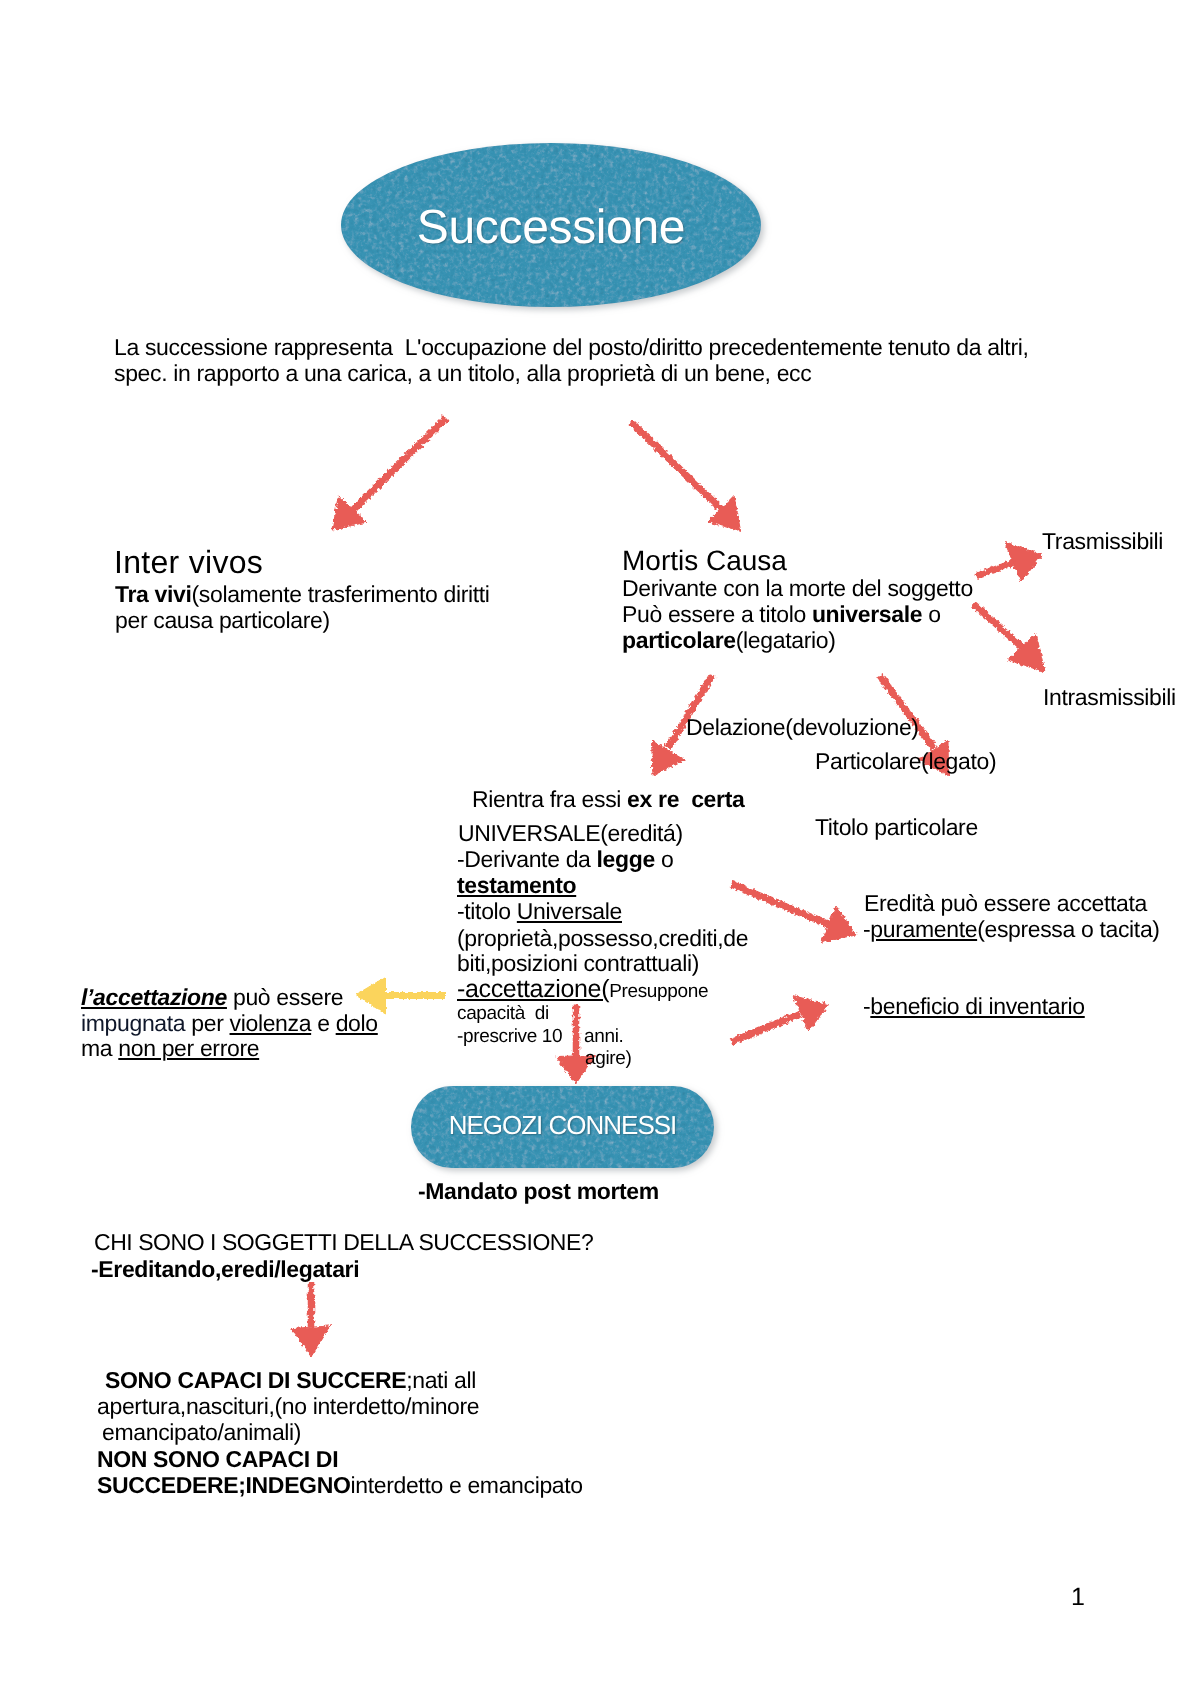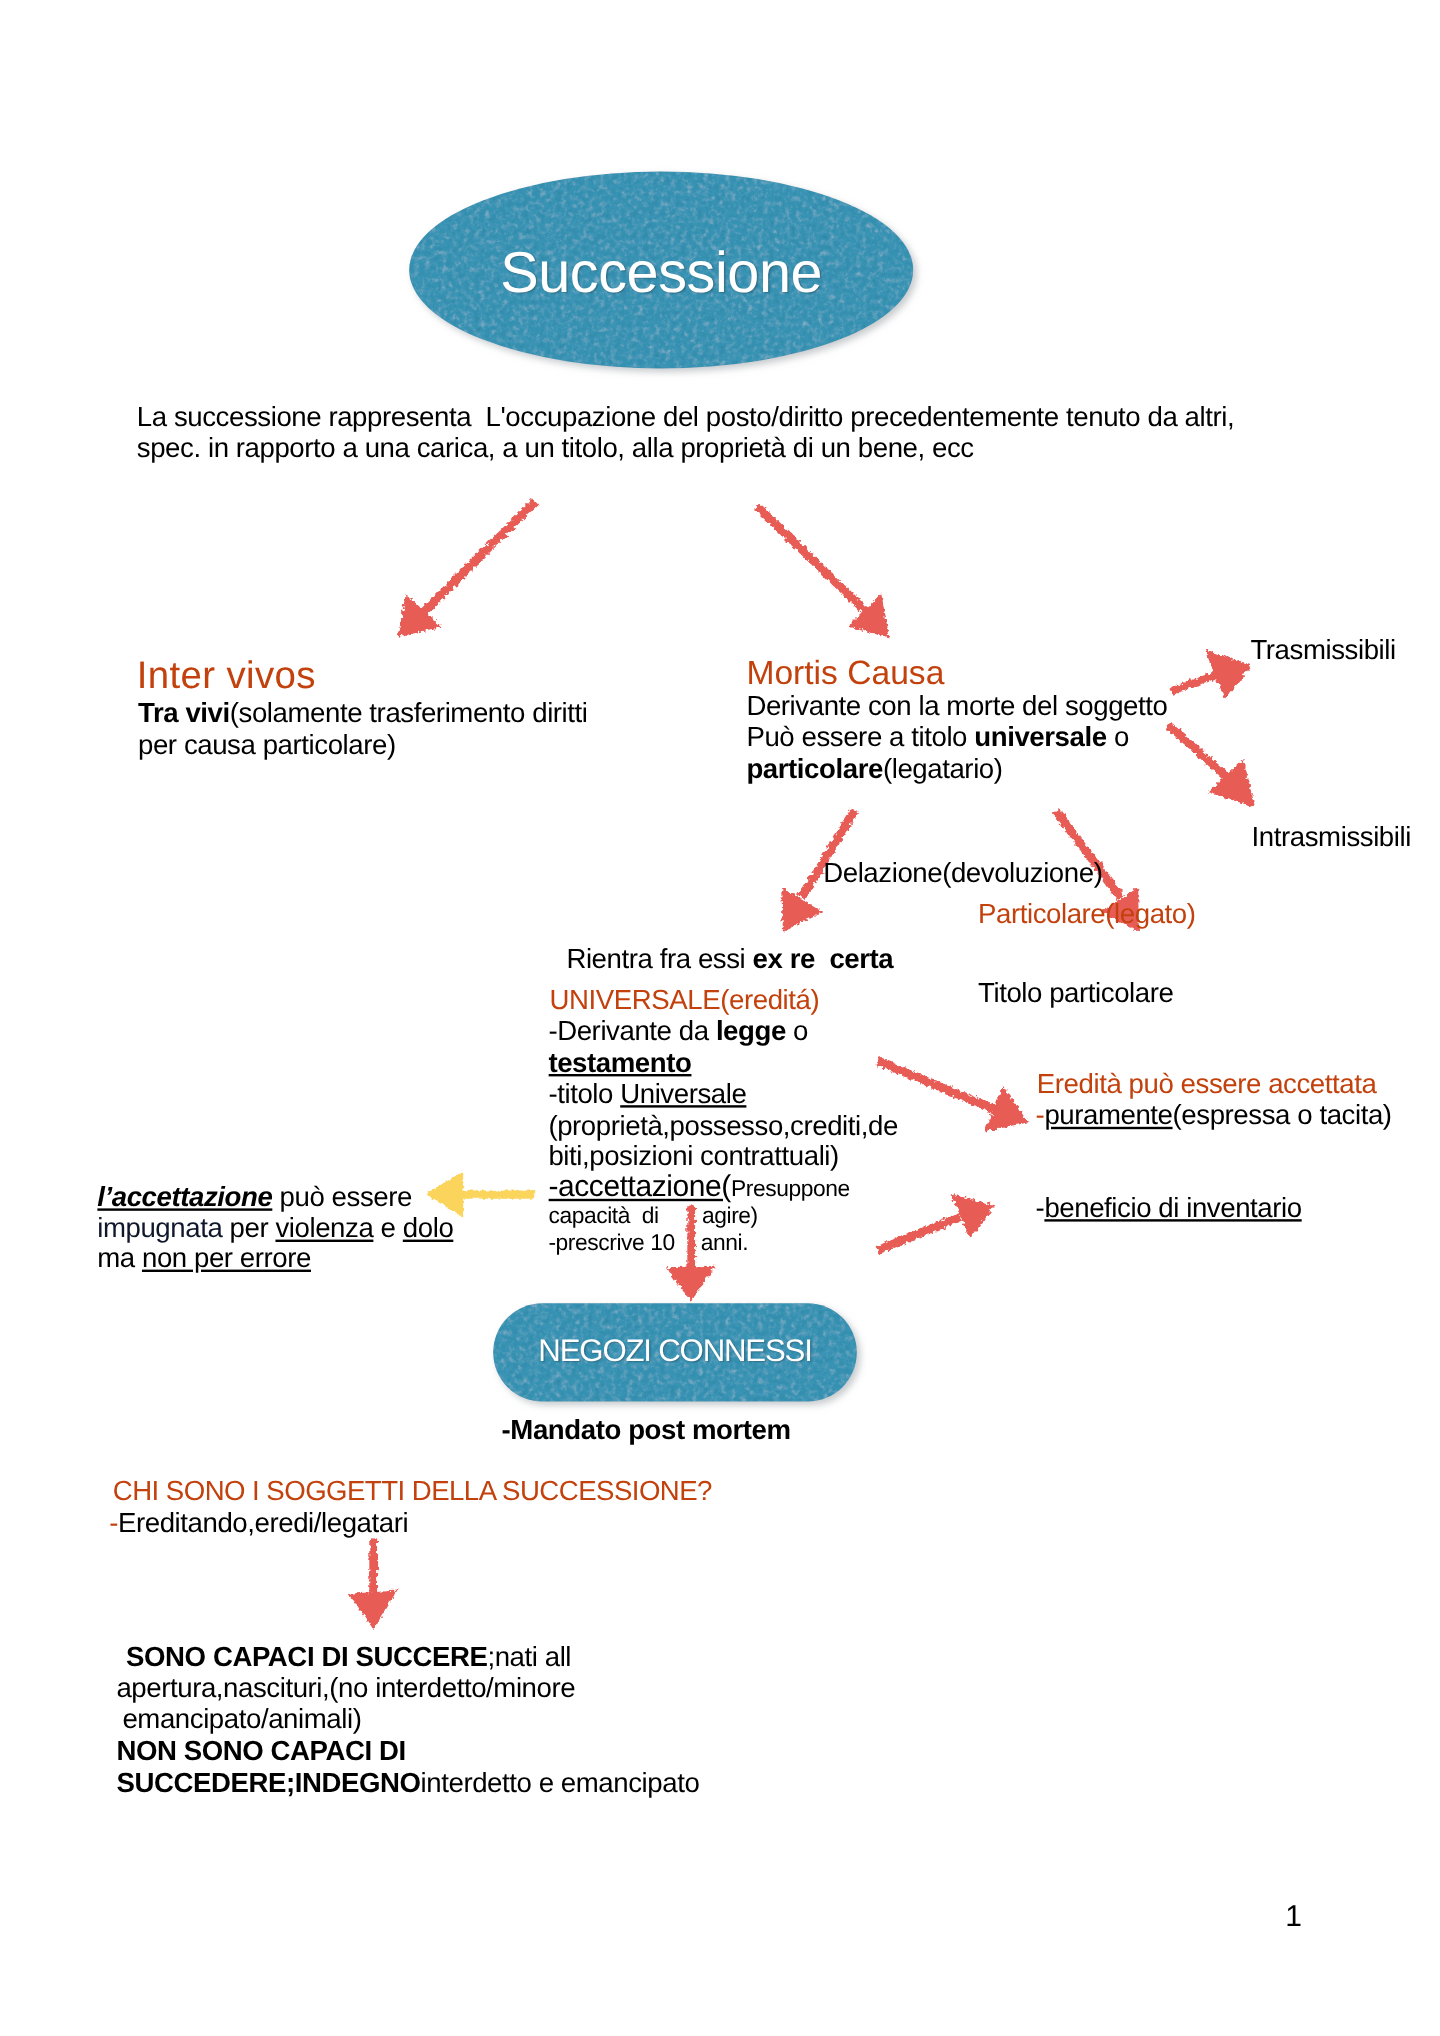--- a/index.html
+++ b/index.html
@@ -6,21 +6,21 @@
   html,body{margin:0;padding:0;}
   body{width:1200px;height:1697px;background:#ffffff;position:relative;overflow:hidden;
        font-family:"Liberation Sans",sans-serif;color:#000;
        -webkit-font-smoothing:antialiased;text-rendering:geometricPrecision;}
   .page{position:absolute;left:0;top:0;width:1172px;height:1697px;background:#fff;}
   .txt{position:absolute;white-space:pre;line-height:1;letter-spacing:-0.35px;transform:translateZ(0);}
   svg.layer{position:absolute;left:0;top:0;width:1200px;height:1697px;}
   .u{text-decoration:underline;text-decoration-thickness:2px;text-underline-offset:2px;}
   .b{font-weight:bold;}
   .i{font-style:italic;}
-  .red{color:#c2410c;}
+  .red{color:#000000;}
   .dred{color:#0f172a;}
 
   
   .shp-label{text-align:center;color:#ffffff;white-space:pre;
              text-shadow:1.2px 1.2px 1.3px rgba(35,60,72,.40);}
 </style>
 </head>
 <body>
 
 <div class="page">
@@ -125,39 +125,39 @@
   <div class="txt" style="left:472px;top:788px;font-size:23px;"><span>Rientra fra essi </span><span class="b">ex re  certa</span></div>
 
   <div class="txt red" style="left:458px;top:822px;font-size:23px;">UNIVERSALE(ereditá)</div>
   <div class="txt" style="left:457px;top:848px;font-size:23px;"><span>-Derivante da </span><span class="b">legge</span><span> o</span></div>
   <div class="txt b u" style="left:457px;top:874px;font-size:23px;">testamento</div>
   <div class="txt" style="left:457px;top:900px;font-size:23px;"><span>-titolo </span><span class="u">Universale</span></div>
   <div class="txt" style="left:457px;top:927px;font-size:23px;">(proprietà,possesso,crediti,de</div>
   <div class="txt" style="left:457px;top:952px;font-size:23px;">biti,posizioni contrattuali)</div>
   <div class="txt" style="left:457px;top:977px;font-size:25px;"><span class="u">-accettazione(</span><span style="font-size:19px;">Presuppone</span></div>
   <div class="txt" style="left:457px;top:1004px;font-size:19px;">capacità  di</div>
-  <div class="txt" style="left:585px;top:1004px;font-size:19px;">agire)</div>
+  <div class="txt" style="left:585px;top:1049px;font-size:19px;">agire)</div>
   <div class="txt" style="left:457px;top:1027px;font-size:19px;">-prescrive 10</div>
   <div class="txt" style="left:584px;top:1027px;font-size:19px;">anni.</div>
 
   <div class="txt red" style="left:815px;top:750px;font-size:23px;">Particolare(legato)</div>
   <div class="txt" style="left:815px;top:816px;font-size:23px;">Titolo particolare</div>
 
   <div class="txt red" style="left:864px;top:892px;font-size:23px;">Eredità può essere accettata</div>
   <div class="txt" style="left:863px;top:918px;font-size:23px;"><span class="red">-</span><span class="u">puramente</span><span>(espressa o tacita)</span></div>
   <div class="txt" style="left:863px;top:995px;font-size:23px;"><span>-</span><span class="u">beneficio di inventario</span></div>
 
   <div class="txt" style="left:81px;top:986px;font-size:23px;"><span class="b i u">l’accettazione</span><span> può essere</span></div>
   <div class="txt" style="left:81px;top:1012px;font-size:23px;"><span class="dred">impugnata</span><span> per </span><span class="u">violenza</span><span> e </span><span class="u">dolo</span></div>
   <div class="txt" style="left:81px;top:1037px;font-size:23px;"><span>ma </span><span class="u">non per errore</span></div>
 
   <div class="txt b" style="left:418px;top:1180px;font-size:23px;">-Mandato post mortem</div>
 
   <div class="txt red" style="left:94px;top:1231px;font-size:23px;letter-spacing:-0.45px;">CHI SONO I SOGGETTI DELLA SUCCESSIONE?</div>
-  <div class="txt" style="left:91px;top:1258px;font-size:23px;"><span class="red">-</span><span>Ereditando,eredi/legatari</span></div>
+  <div class="txt" style="left:91px;top:1258px;font-size:23px;font-weight:bold;"><span class="red">-</span><span>Ereditando,eredi/legatari</span></div>
 
   <div class="txt" style="left:99px;top:1369px;font-size:23px;"><span class="b"> SONO CAPACI DI SUCCERE</span><span>;nati all</span></div>
   <div class="txt" style="left:97px;top:1395px;font-size:23px;">apertura,nascituri,(no interdetto/minore</div>
   <div class="txt" style="left:102px;top:1421px;font-size:23px;">emancipato/animali)</div>
   <div class="txt b" style="left:97px;top:1448px;font-size:23px;">NON SONO CAPACI DI</div>
   <div class="txt" style="left:97px;top:1474px;font-size:23px;"><span class="b">SUCCEDERE;INDEGNO</span><span>interdetto e emancipato</span></div>
 
   <div class="txt" style="left:1071px;top:1585px;font-size:25px;">1</div>
 
 </div>

